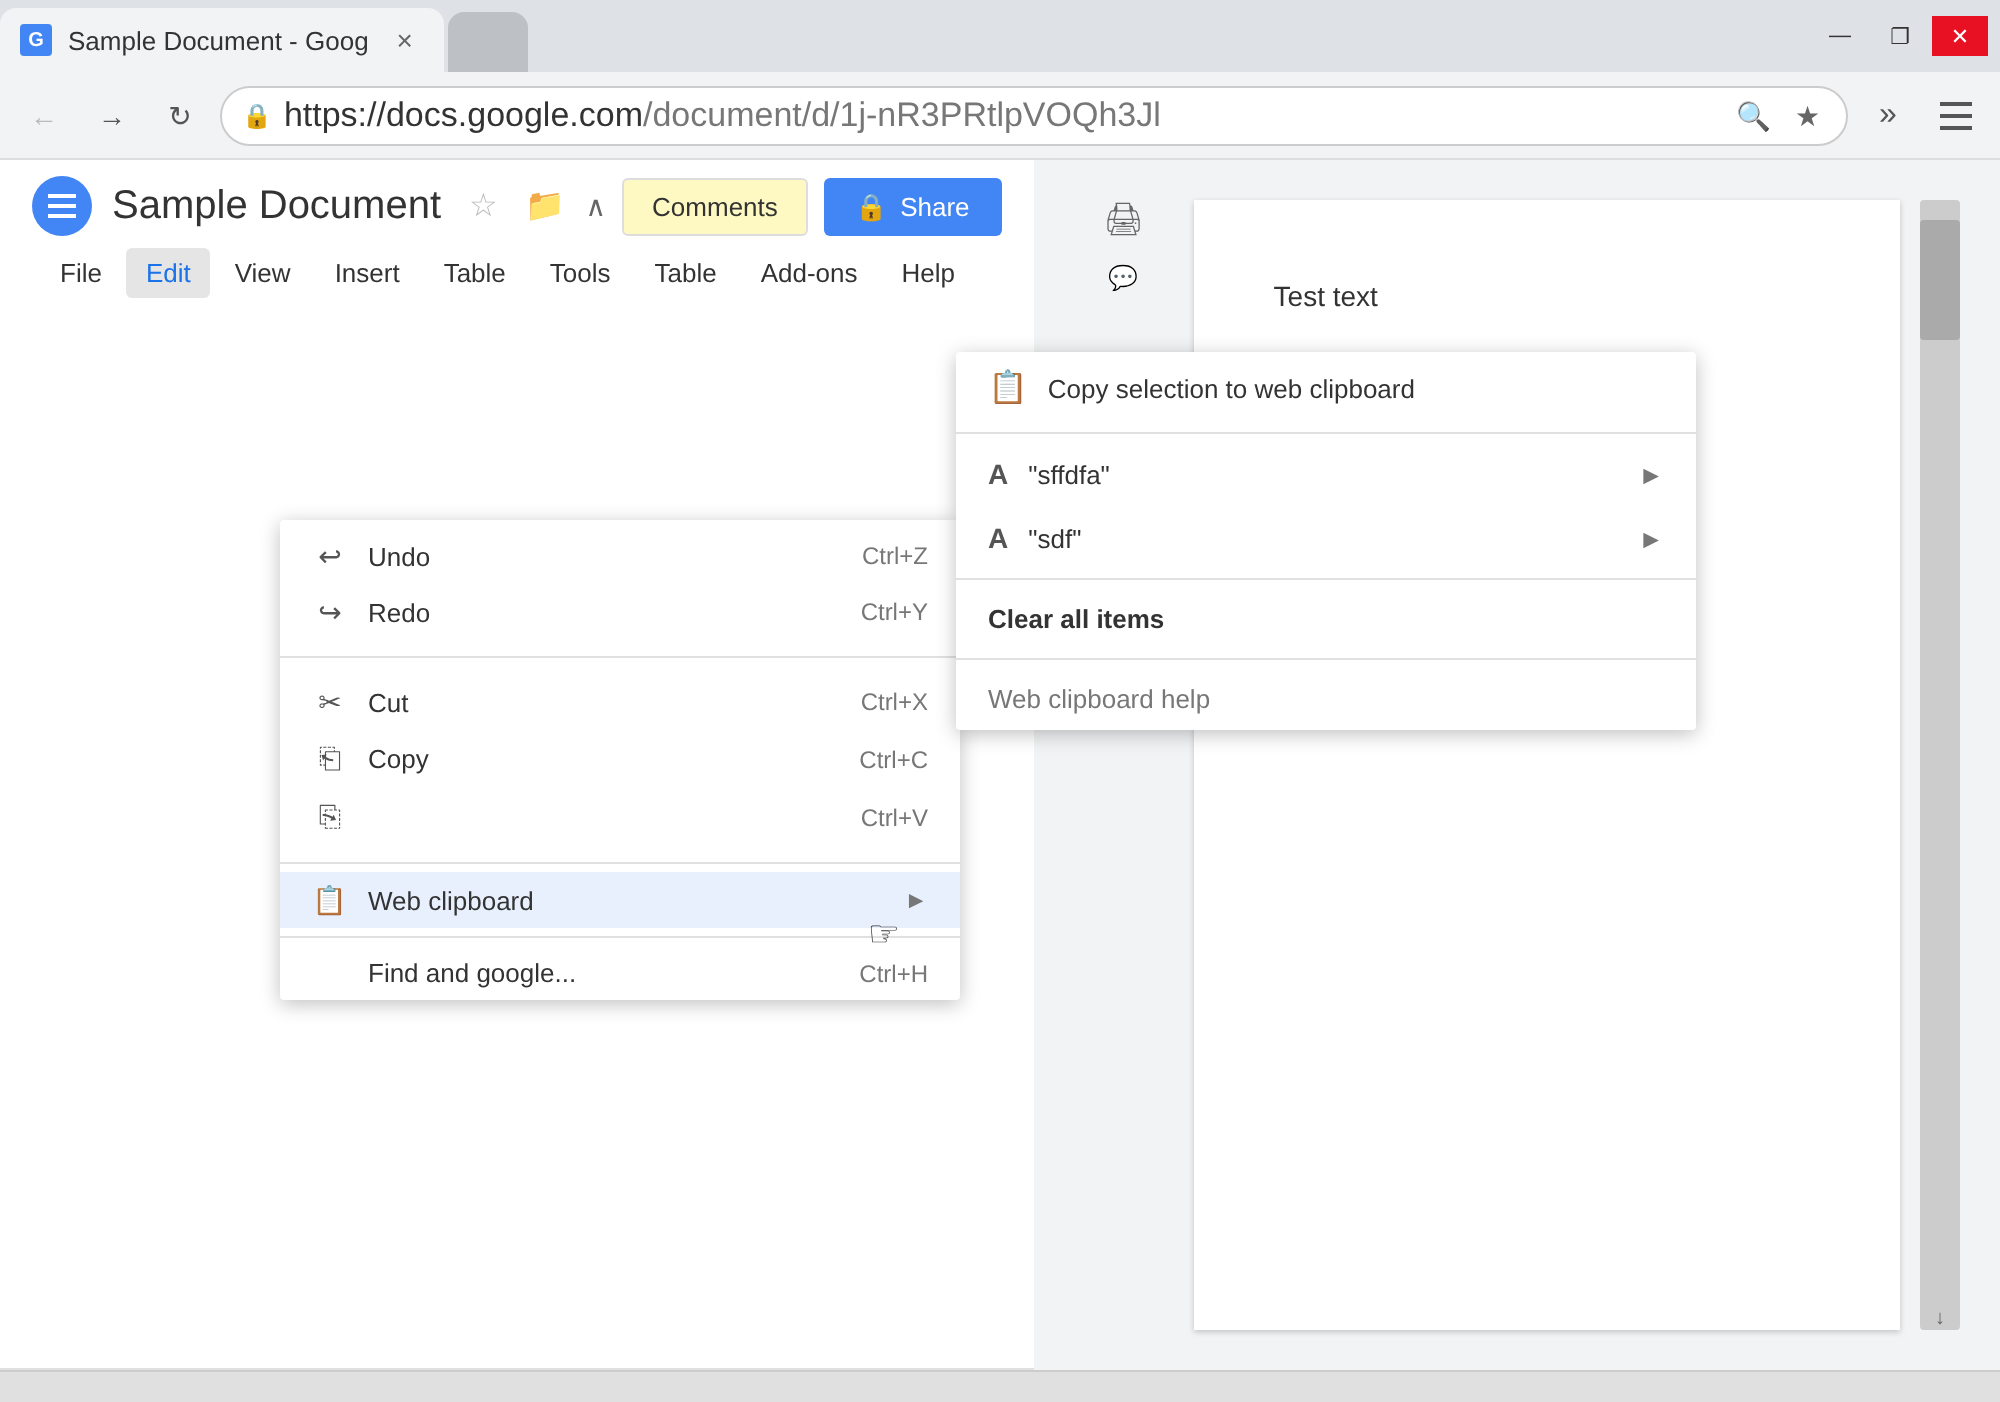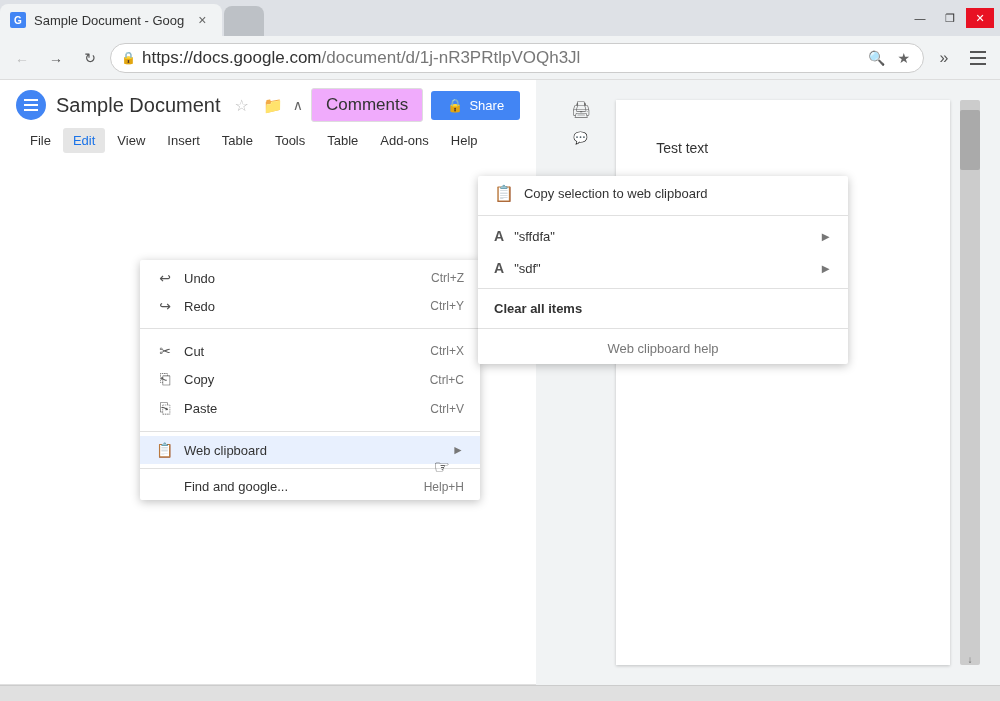--- a/index.html
+++ b/index.html
@@ -207,24 +207,24 @@
     .title-star { color: #bbb; margin-left: 4px; font-size: 16px; cursor: pointer; }
     .title-folder { color: #666; margin-left: 4px; font-size: 16px; cursor: pointer; }
     .doc-header-right {
       margin-left: auto;
       display: flex;
       align-items: center;
       gap: 8px;
     }
     .comments-btn {
       border: 1px solid #ddd;
-      background: #f0abfc;
+      background: #fef9c3;
       padding: 6px 14px;
       border-radius: 3px;
-      font-size: 17px;
+      font-size: 13px;
       cursor: pointer;
       color: #333;
     }
     .share-btn {
       background: #4285f4;
       color: white;
       border: none;
       padding: 7px 16px;
       border-radius: 3px;
       font-size: 13px;
@@ -351,21 +351,21 @@
     .submenu-item {
       display: flex;
       align-items: center;
       padding: 8px 16px;
       font-size: 13px;
       color: #333;
       cursor: pointer;
       gap: 10px;
     }
     .submenu-item.bold { font-weight: bold; }
-    .submenu-item.muted { color: #777; justify-content: center; }
+    .submenu-item.muted { color: #777; }
     .submenu-divider {
       height: 1px;
       background: #e0e0e0;
       margin: 4px 0;
     }
     .clipboard-icon { color: #666; font-size: 16px; }
     .letter-icon { color: #555; font-size: 14px; font-weight: bold; }
     .submenu-arrow { margin-left: auto; color: #777; }
 
     
@@ -485,21 +485,20 @@
           <span class="item-label">Cut</span>
           <span class="item-shortcut">Ctrl+X</span>
         </div>
         <div class="dropdown-item">
           <span class="item-icon">⎗</span>
           <span class="item-label">Copy</span>
           <span class="item-shortcut">Ctrl+C</span>
         </div>
         <div class="dropdown-item">
           <span class="item-icon">⎘</span>
-          <span class="item-label">Paste</span>
           <span class="item-shortcut">Ctrl+V</span>
         </div>
       </div>
       <div class="menu-divider"></div>
       <div class="dropdown-item active" style="position:relative;">
         <span class="item-icon">📋</span>
         <span class="item-label">Web clipboard</span>
         <span class="item-arrow">►</span>
 
         <span style="position:absolute;right:30px;bottom:-14px;font-size:18px;">☞</span>
@@ -527,20 +526,20 @@
           <div class="submenu-divider"></div>
           <div class="submenu-item muted">
             <span>Web clipboard help</span>
           </div>
         </div>
       </div>
       <div class="menu-divider"></div>
       <div class="dropdown-item">
         <span class="item-icon"></span>
         <span class="item-label">Find and google...</span>
-        <span class="item-shortcut">Help+H</span>
+        <span class="item-shortcut">Ctrl+H</span>
       </div>
     </div>
 
   </div>
 
   <div class="status-bar"></div>
 </div>
 
 </body></html>

